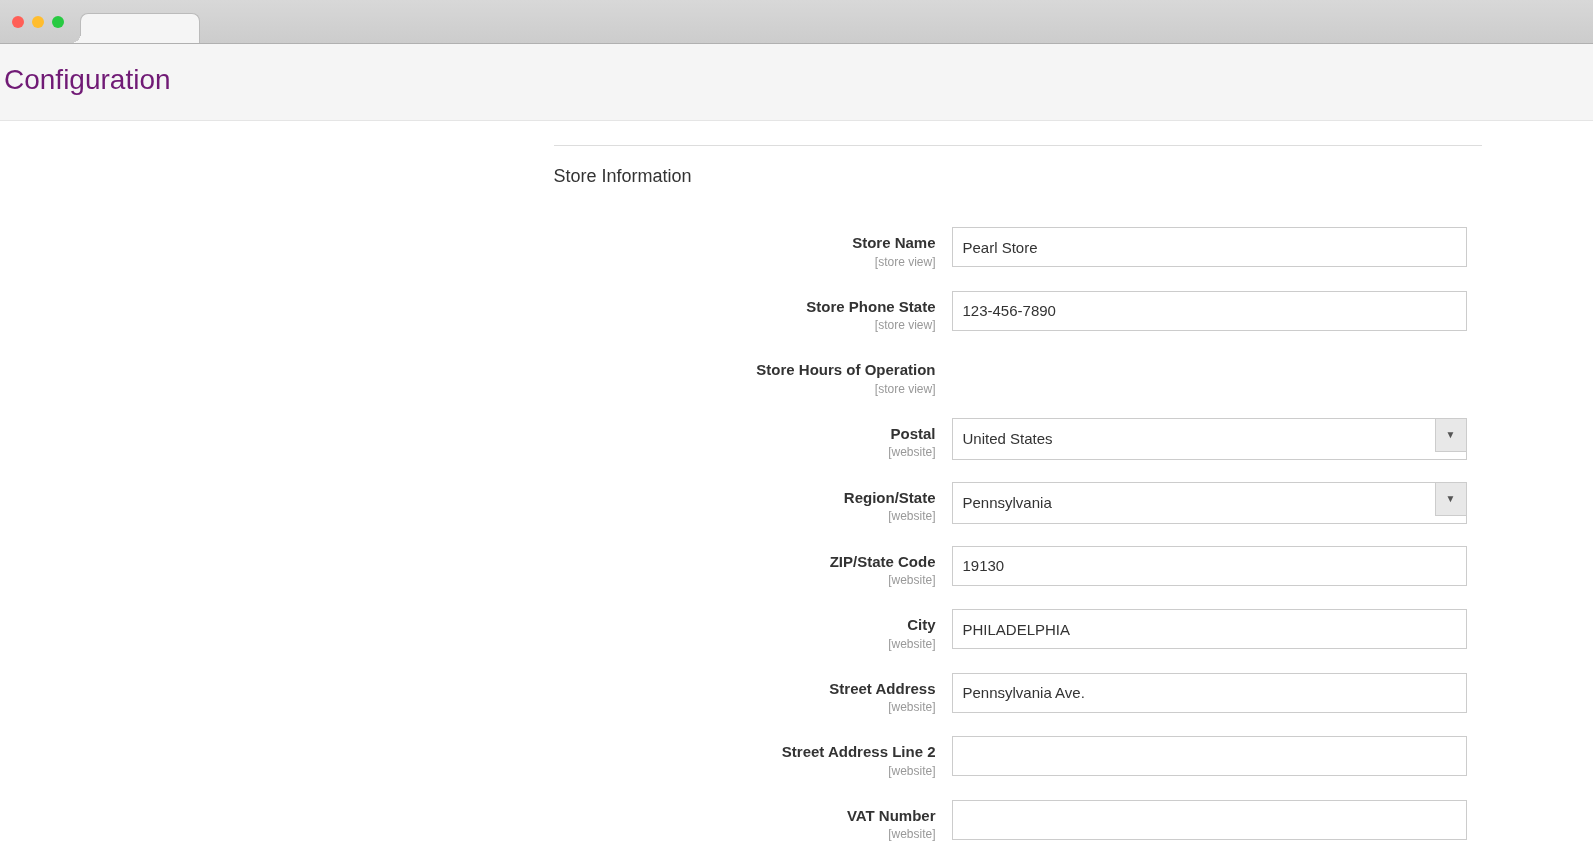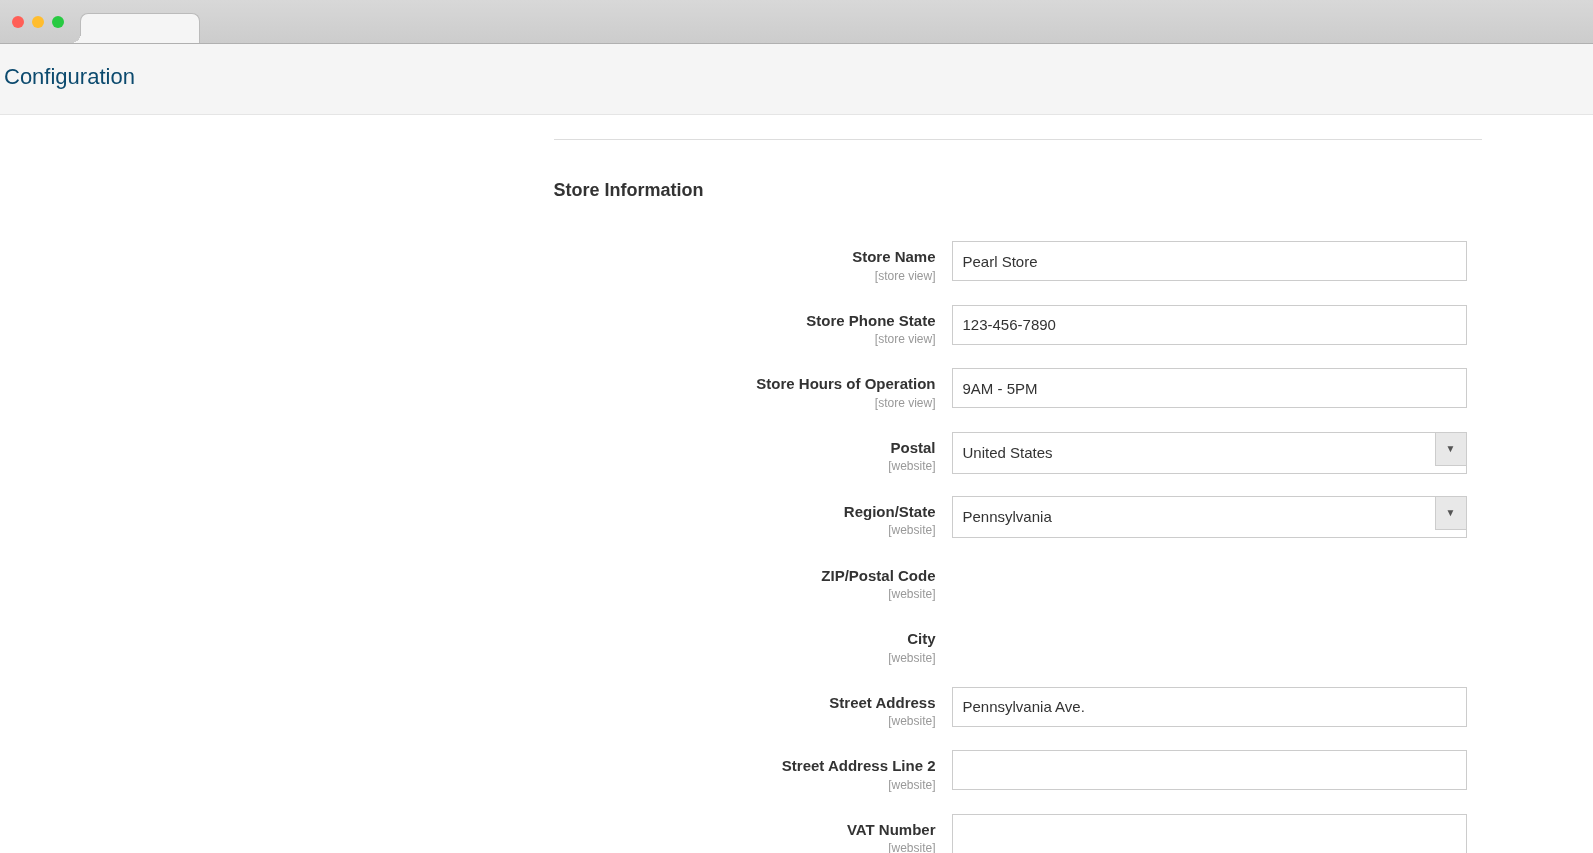--- a/index.html
+++ b/index.html
@@ -54,41 +54,41 @@
       width: 10px;
       height: 10px;
       background: radial-gradient(circle at top left, transparent 10px, #f5f5f5 10px);
     }
     .page-header {
       background: #f5f5f5;
       border-bottom: 1px solid #e5e5e5;
       padding: 20px 0 24px 0;
     }
     .page-title {
-      font-size: 22px;
+      font-size: 28px;
       font-weight: 400;
-      color: #0c4a6e;
+      color: #701a75;
       padding-left: 4px;
     }
     .content {
       max-width: 1370px;
       margin: 0 auto;
       padding: 0 0 40px 0;
     }
     .section-divider-top {
       border-top: 1px solid #ddd;
       margin-left: 442px;
       margin-right: 0;
       margin-top: 24px;
     }
     .section-title {
       font-size: 18px;
-      font-weight: 700;
-      color: #333;
-      margin: 40px 0 40px 442px;
+      font-weight: 400;
+      color: #333;
+      margin: 20px 0 40px 442px;
     }
     .form-row {
       display: flex;
       align-items: flex-start;
       margin-bottom: 22px;
     }
     .label-col {
       width: 840px;
       text-align: right;
       padding-right: 16px;
@@ -193,23 +193,20 @@
     <div class="input-col">
       <input type="text" class="text-input" value="123-456-7890" style="">
     </div>
   </div>
 
   <div class="form-row">
     <div class="label-col">
       <span class="field-label">Store Hours of Operation</span>
       <span class="field-scope">[store view]</span>
     </div>
-    <div class="input-col">
-      <input type="text" class="text-input" value="9AM - 5PM" style="">
-    </div>
   </div>
 
   <div class="form-row">
     <div class="label-col">
       <span class="field-label">Postal</span>
       <span class="field-scope">[website]</span>
     </div>
     <div class="input-col">
       <div class="select-wrap">
         <input type="text" readonly="" class="select-input" value="United States" style="">
@@ -226,30 +223,36 @@
     <div class="input-col">
       <div class="select-wrap">
         <input type="text" readonly="" class="select-input" value="Pennsylvania" style="">
         <div class="select-arrow">▼</div>
       </div>
     </div>
   </div>
 
   <div class="form-row">
     <div class="label-col">
-      <span class="field-label">ZIP/Postal Code</span>
-      <span class="field-scope">[website]</span>
+      <span class="field-label">ZIP/State Code</span>
+      <span class="field-scope">[website]</span>
+    </div>
+    <div class="input-col">
+      <input type="text" class="text-input" value="19130" style="">
     </div>
   </div>
 
   <div class="form-row">
     <div class="label-col">
       <span class="field-label">City</span>
       <span class="field-scope">[website]</span>
     </div>
+    <div class="input-col">
+      <input type="text" class="text-input" value="PHILADELPHIA" style="">
+    </div>
   </div>
 
   <div class="form-row">
     <div class="label-col">
       <span class="field-label">Street Address</span>
       <span class="field-scope">[website]</span>
     </div>
     <div class="input-col">
       <input type="text" class="text-input" value="Pennsylvania Ave." style="">
     </div>

